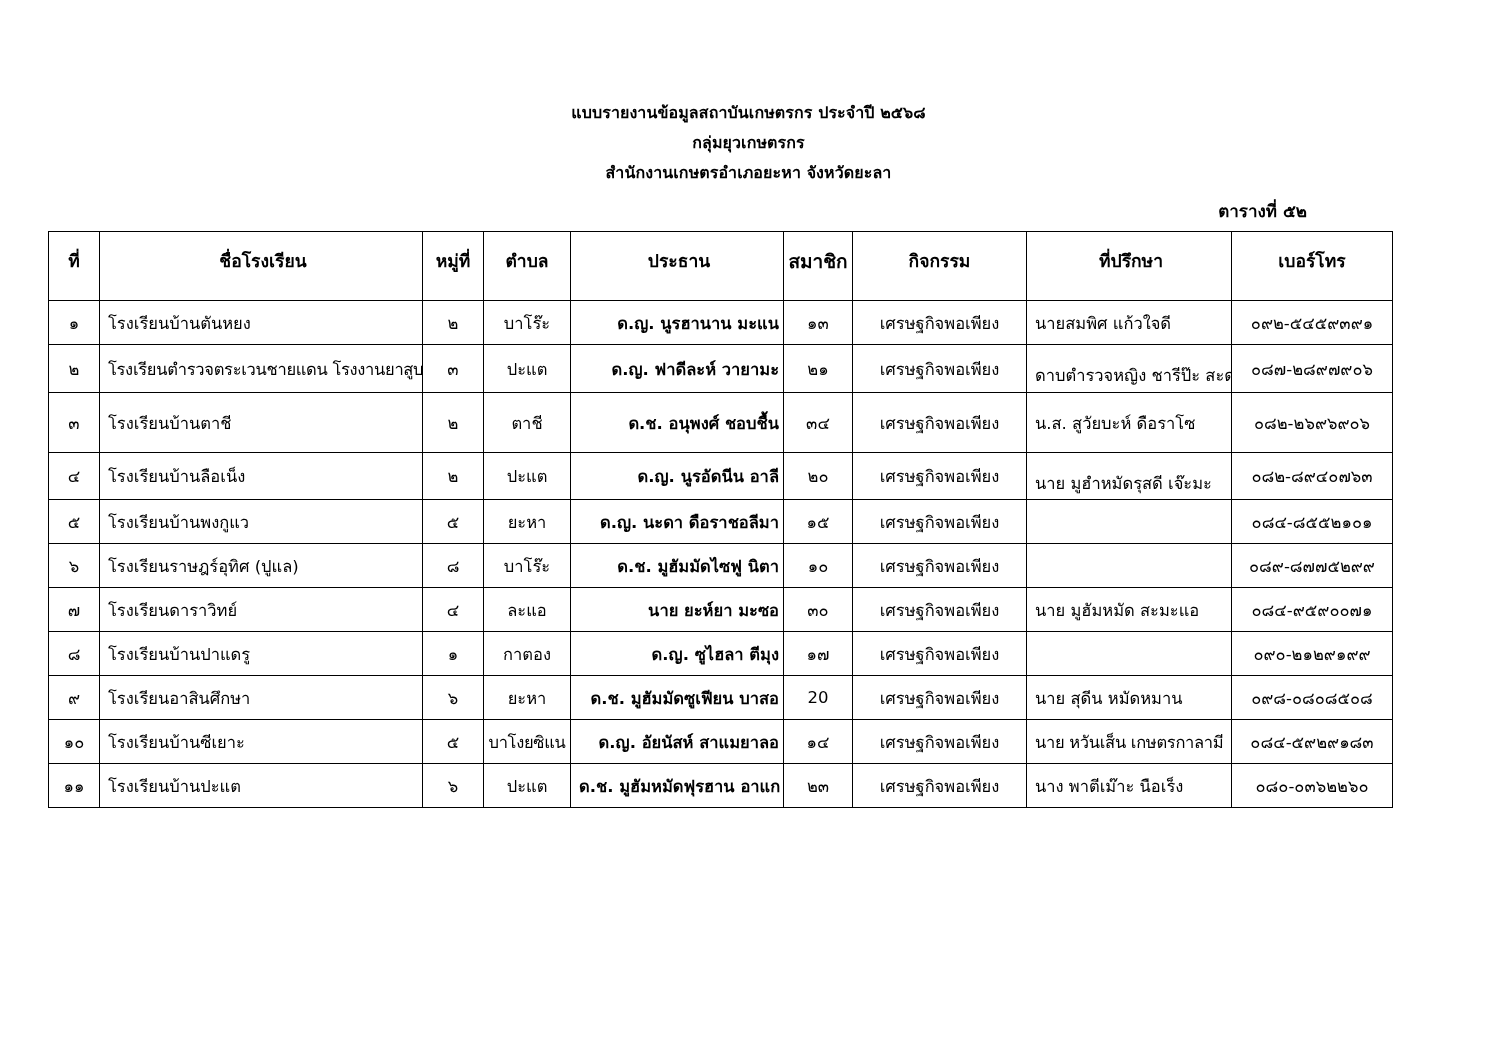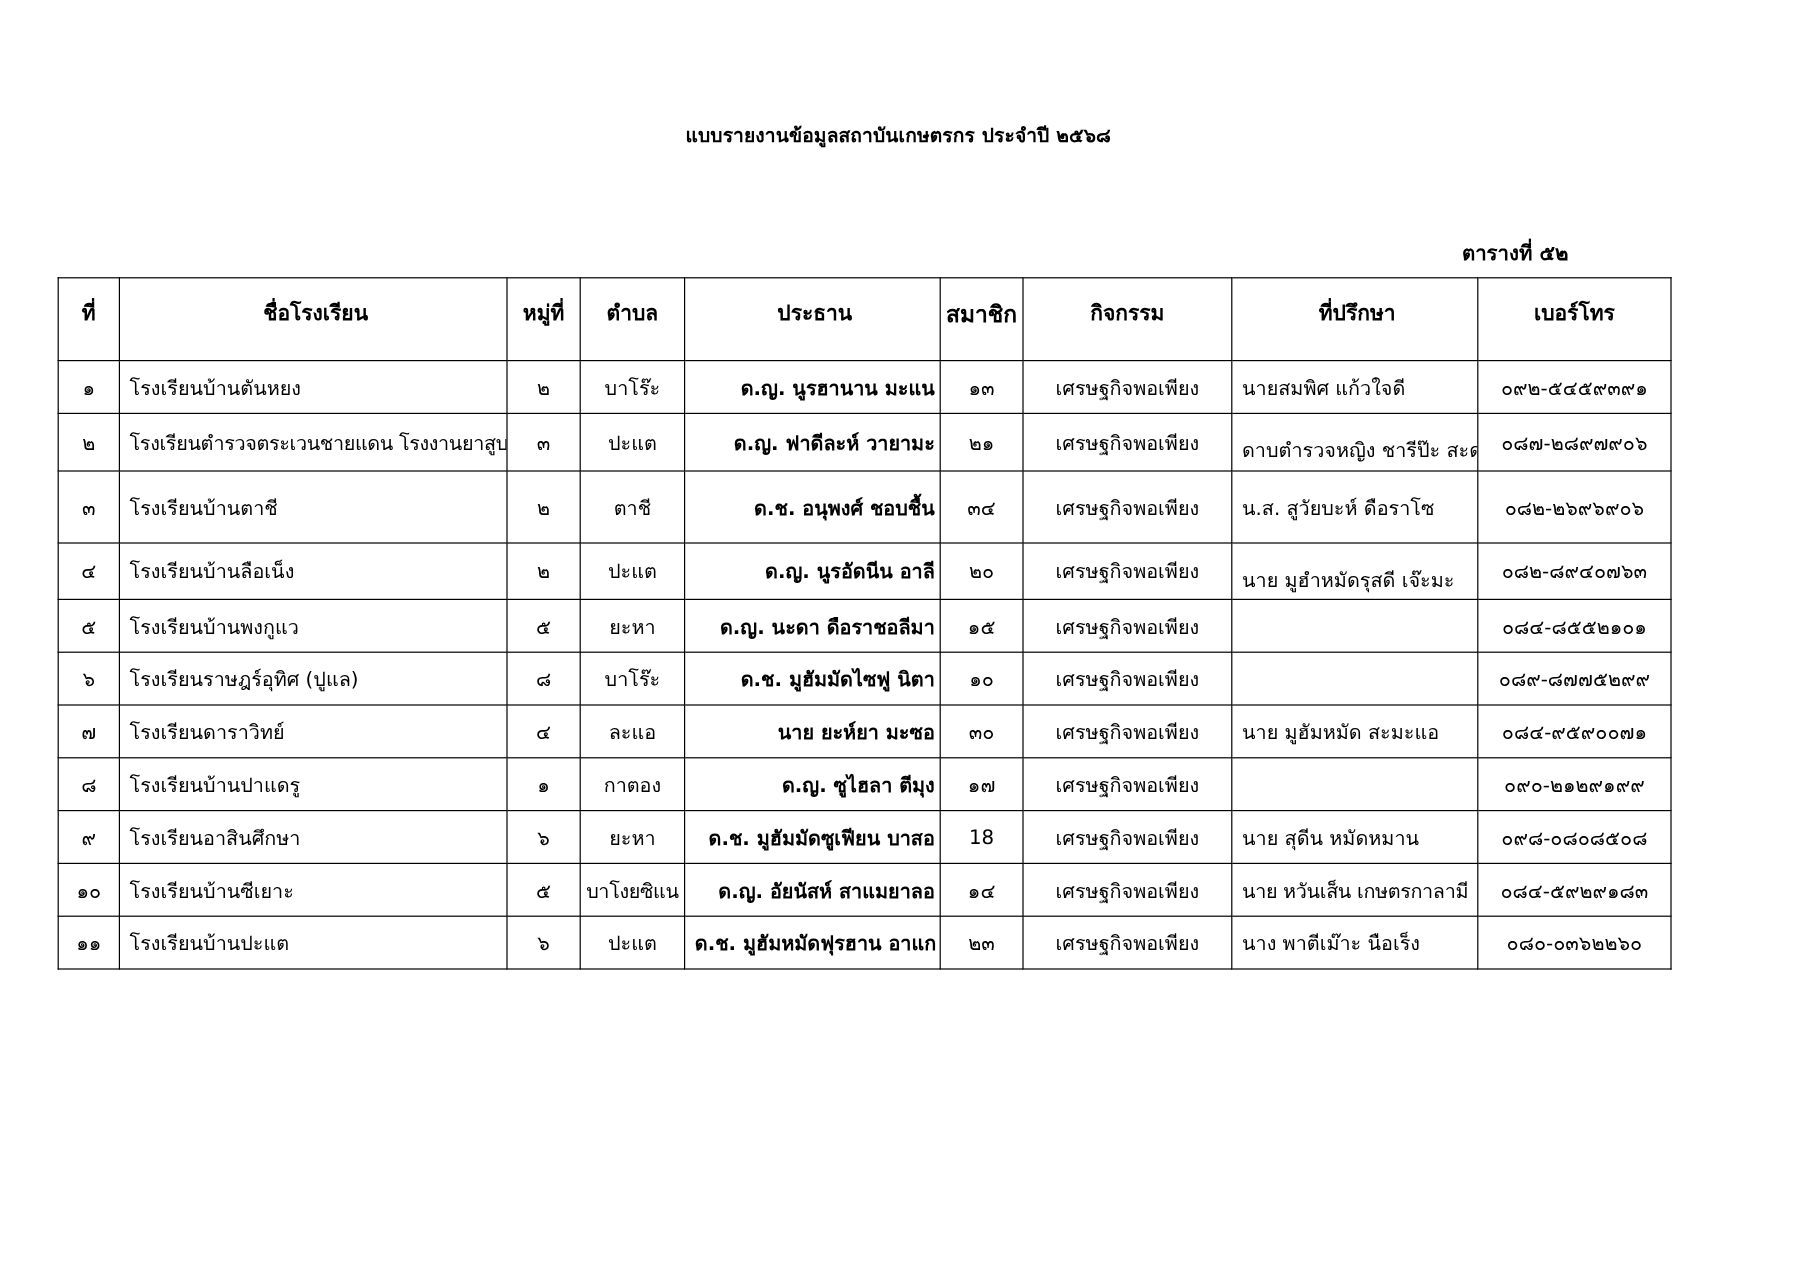--- a/index.html
+++ b/index.html
@@ -104,20 +104,22 @@
   td.shrink-2 { font-size: 13.6px; }
   td.tight    { letter-spacing: -0.3px; }
 </style>
 </head>
 <body>
 
 <div class="page">
 
   <div class="doc-head">
     <span class="line line-1">แบบรายงานข้อมูลสถาบันเกษตรกร ประจำปี ๒๕๖๘</span>
+    <span class="line line-2">กลุ่มยุวเกษตรกร</span>
+    <span class="line line-3">สำนักงานเกษตรอำเภอยะหา จังหวัดยะลา</span>
   </div>
 
   <div class="table-caption">ตารางที่ ๕๒</div>
 
   <div class="tbl-wrap">
     <table class="report">
       <thead>
         <tr>
           <th class="c-no">ที่</th>
           <th class="c-school" style="text-align:center">ชื่อโรงเรียน</th>
@@ -227,21 +229,21 @@
           <td class="c-advisor"></td>
           <td class="c-phone">๐๙๐-๒๑๒๙๑๙๙</td>
         </tr>
 
         <tr>
           <td class="c-no">๙</td>
           <td class="c-school">โรงเรียนอาสินศึกษา</td>
           <td class="c-moo">๖</td>
           <td class="c-tambon">ยะหา</td>
           <td class="c-chair shrink-1">ด.ช. มูฮัมมัดซูเฟียน บาสอ</td>
-          <td class="c-members">18</td>
+          <td class="c-members">20</td>
           <td class="c-activity">เศรษฐกิจพอเพียง</td>
           <td class="c-advisor">นาย สุดีน หมัดหมาน</td>
           <td class="c-phone">๐๙๘-๐๘๐๘๕๐๘</td>
         </tr>
 
         <tr>
           <td class="c-no">๑๐</td>
           <td class="c-school">โรงเรียนบ้านซีเยาะ</td>
           <td class="c-moo">๕</td>
           <td class="c-tambon shrink-1 tight">บาโงยซิแน</td>

